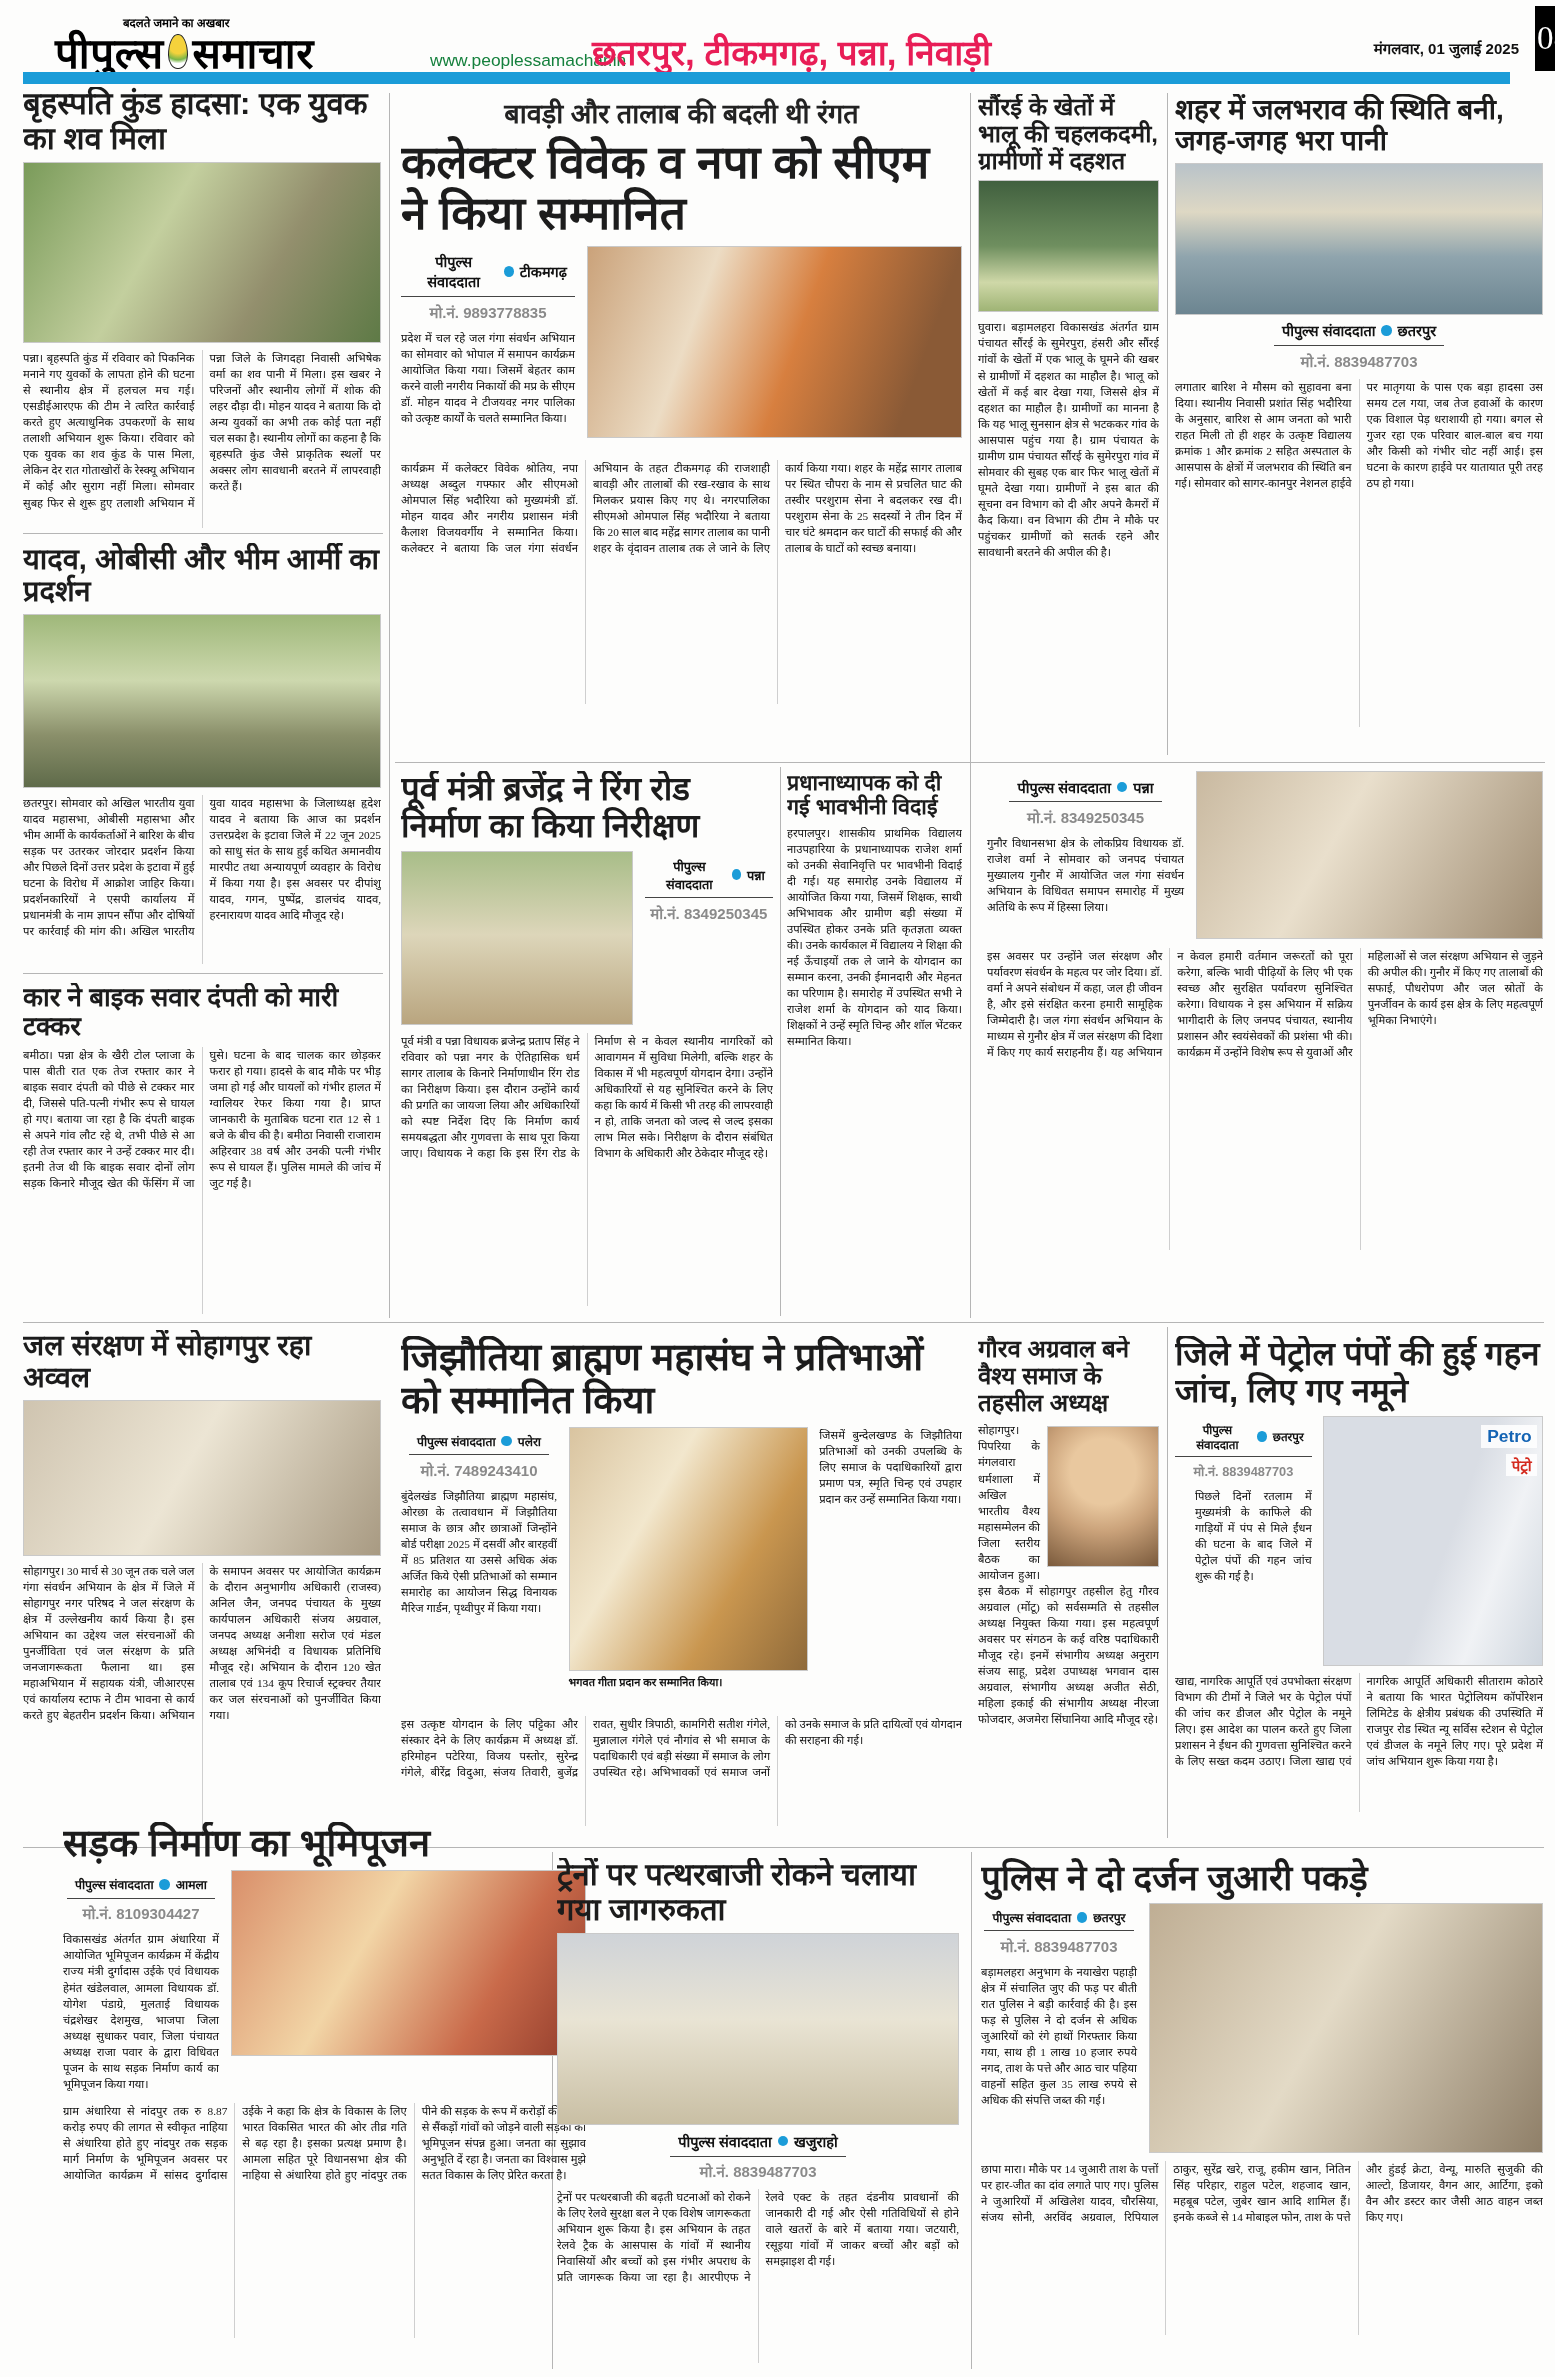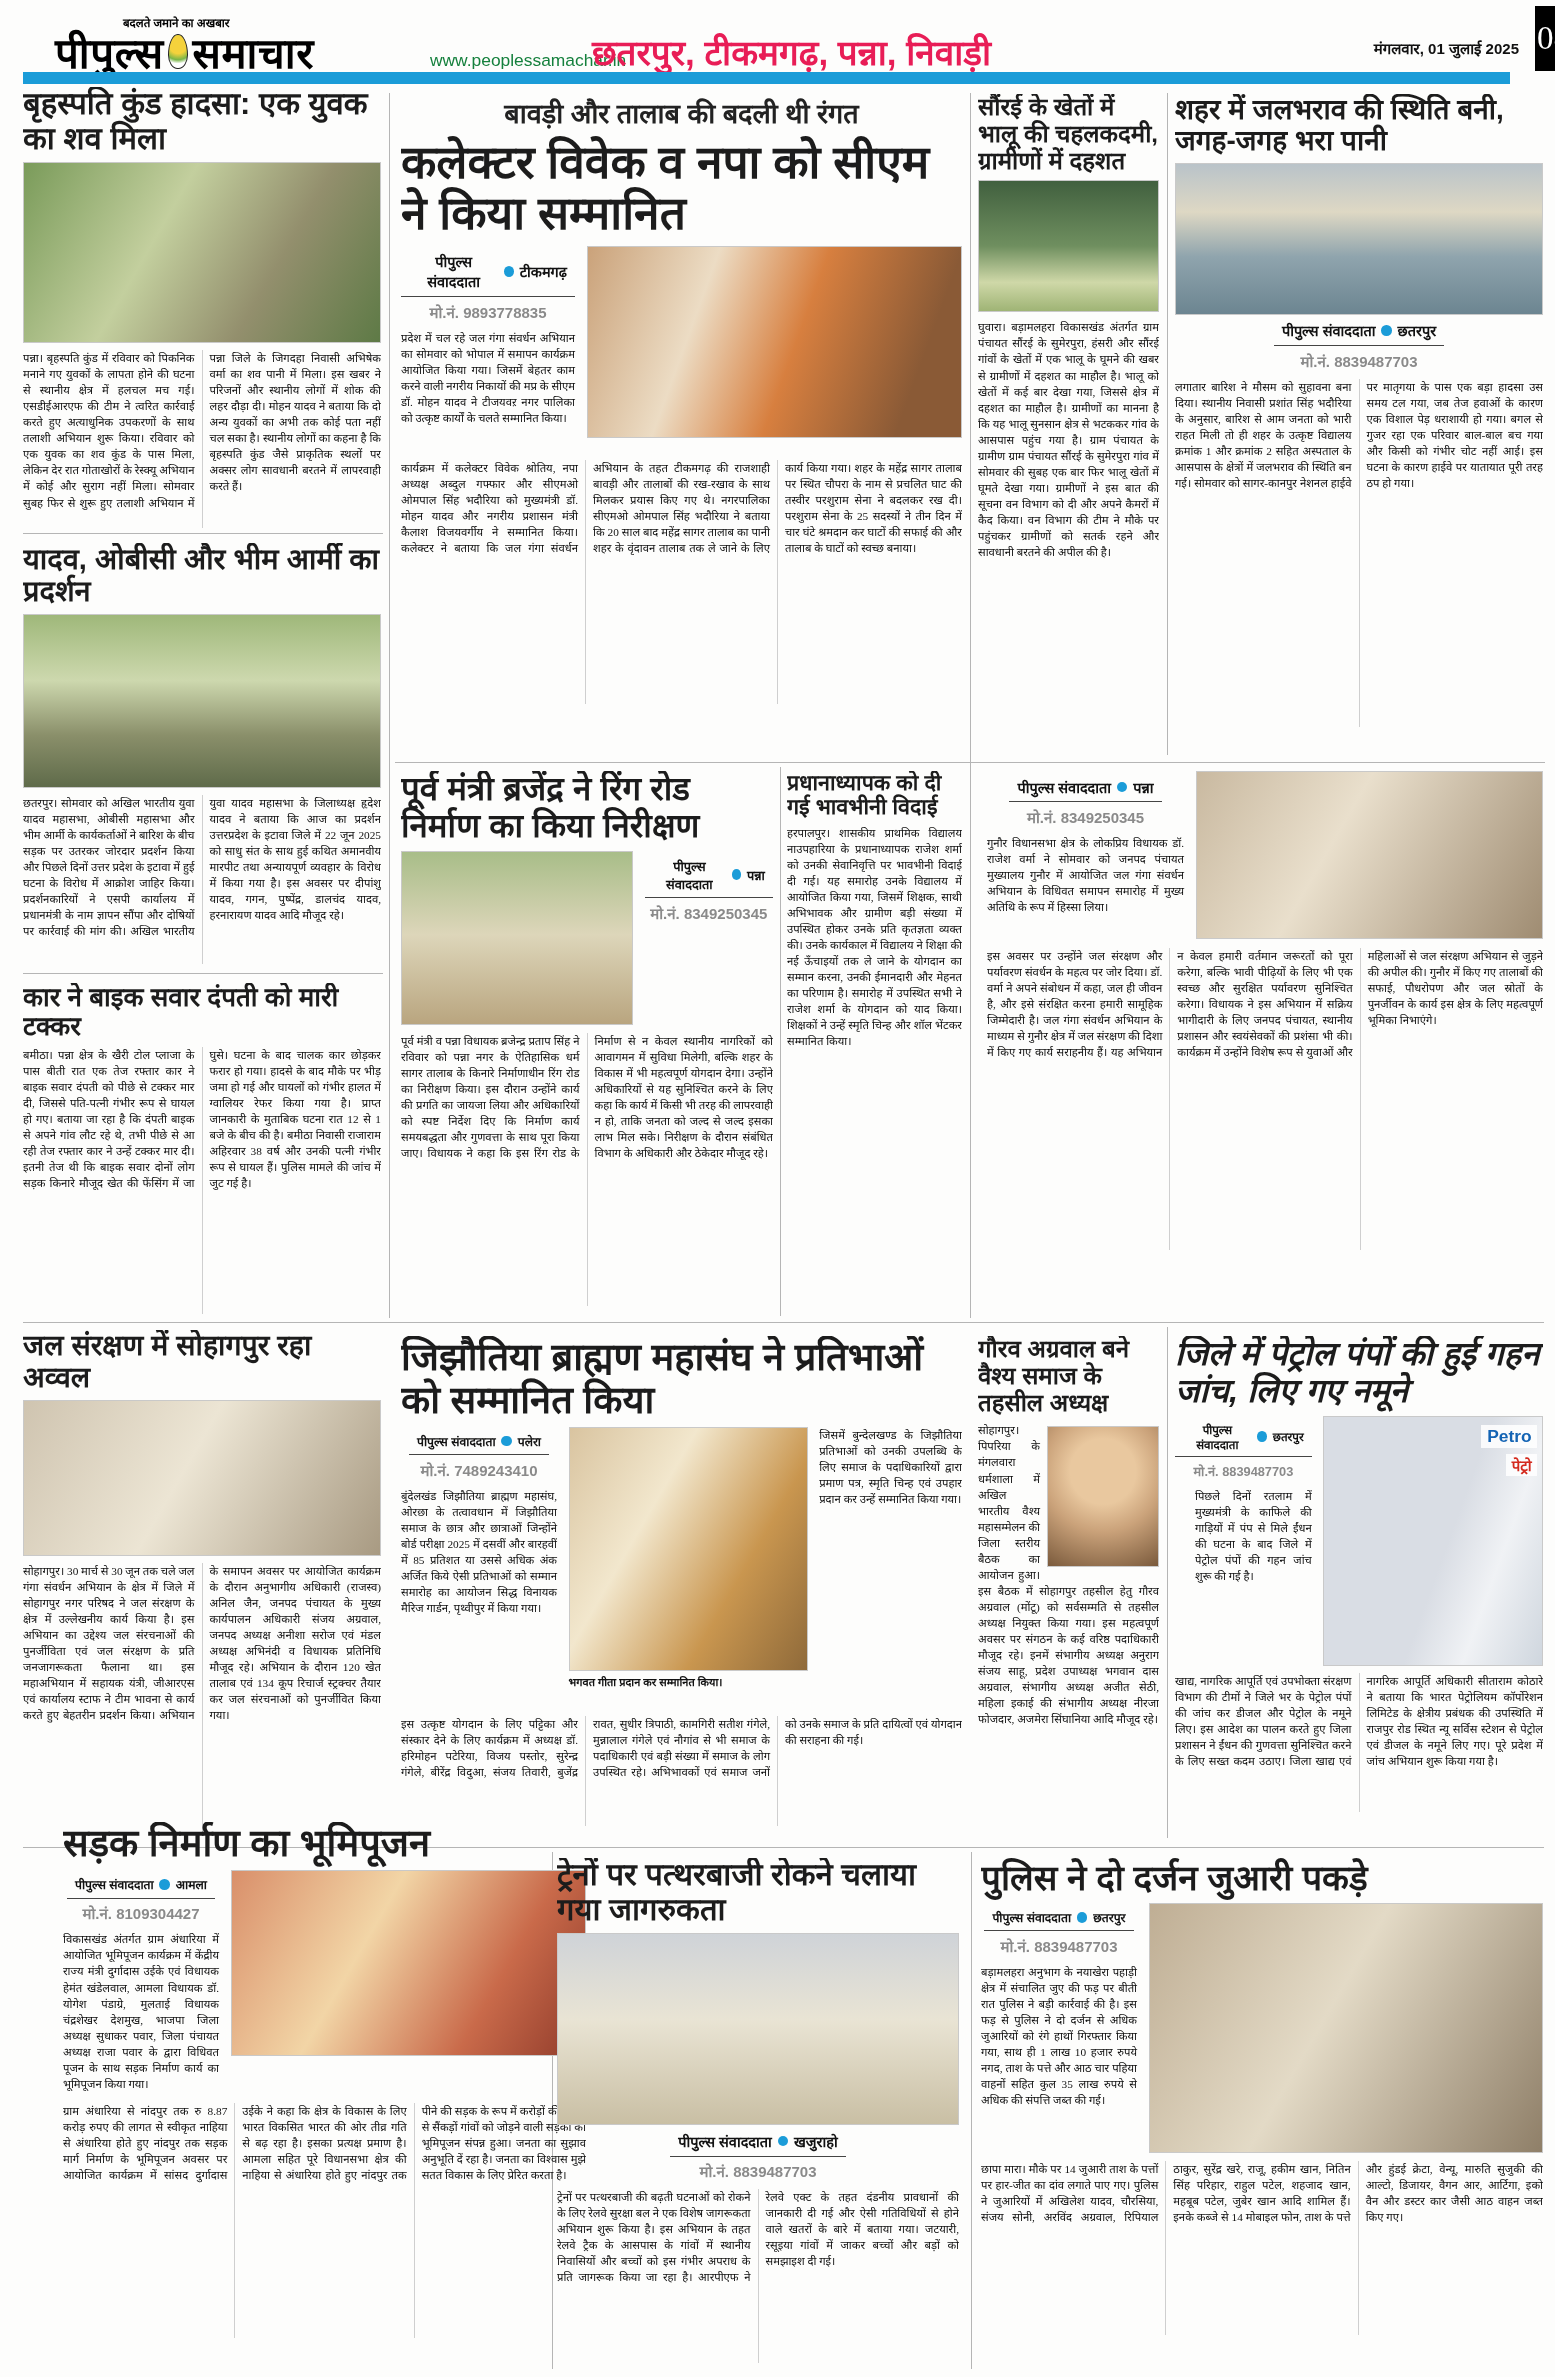--- a/index.html
+++ b/index.html
@@ -205,21 +205,21 @@
 
   <article class="article" style="left:978px;top:1336px;width:181px;height:499px;">
     <h2 class="hl" style="font-size:24px;">गौरव अग्रवाल बने वैश्य समाज के तहसील अध्यक्ष</h2>
     <div class="body" style="height:407px;">
       <span class="portrait"></span>
       <span>सोहागपुर। पिपरिया के मंगलवारा धर्मशाला में अखिल भारतीय वैश्य महासम्मेलन की जिला स्तरीय बैठक का आयोजन हुआ। इस बैठक में सोहागपुर तहसील हेतु गौरव अग्रवाल (मोंटू) को सर्वसम्मति से तहसील अध्यक्ष नियुक्त किया गया। इस महत्वपूर्ण अवसर पर संगठन के कई वरिष्ठ पदाधिकारी मौजूद रहे। इनमें संभागीय अध्यक्ष अनुराग संजय साहू, प्रदेश उपाध्यक्ष भगवान दास अग्रवाल, संभागीय अध्यक्ष अजीत सेठी, महिला इकाई की संभागीय अध्यक्ष नीरजा फोजदार, अजमेरा सिंघानिया आदि मौजूद रहे।</span>
     </div>
   </article>
 
   <article class="article" style="left:1175px;top:1336px;width:368px;height:499px;">
-    <h2 class="hl" style="font-size:33px;font-style:italic;">जिले में पेट्रोल पंपों की हुई गहन जांच, लिए गए नमूने</h2>
+    <h2 class="hl" style="font-size:33px;">जिले में पेट्रोल पंपों की हुई गहन जांच, लिए गए नमूने</h2>
     <div class="row">
       <div style="width:137px;">
         <div class="byline">
           <span class="who" style="font-size:11.6px;">
               <span>पीपुल्स संवाददाता</span>
               <span class="dot"></span>
               <span>छतरपुर</span>
             </span>
           <div class="phone" style="font-size:12.8px;"><span>मो.नं.</span> <span>8839487703</span></div>
         </div>

